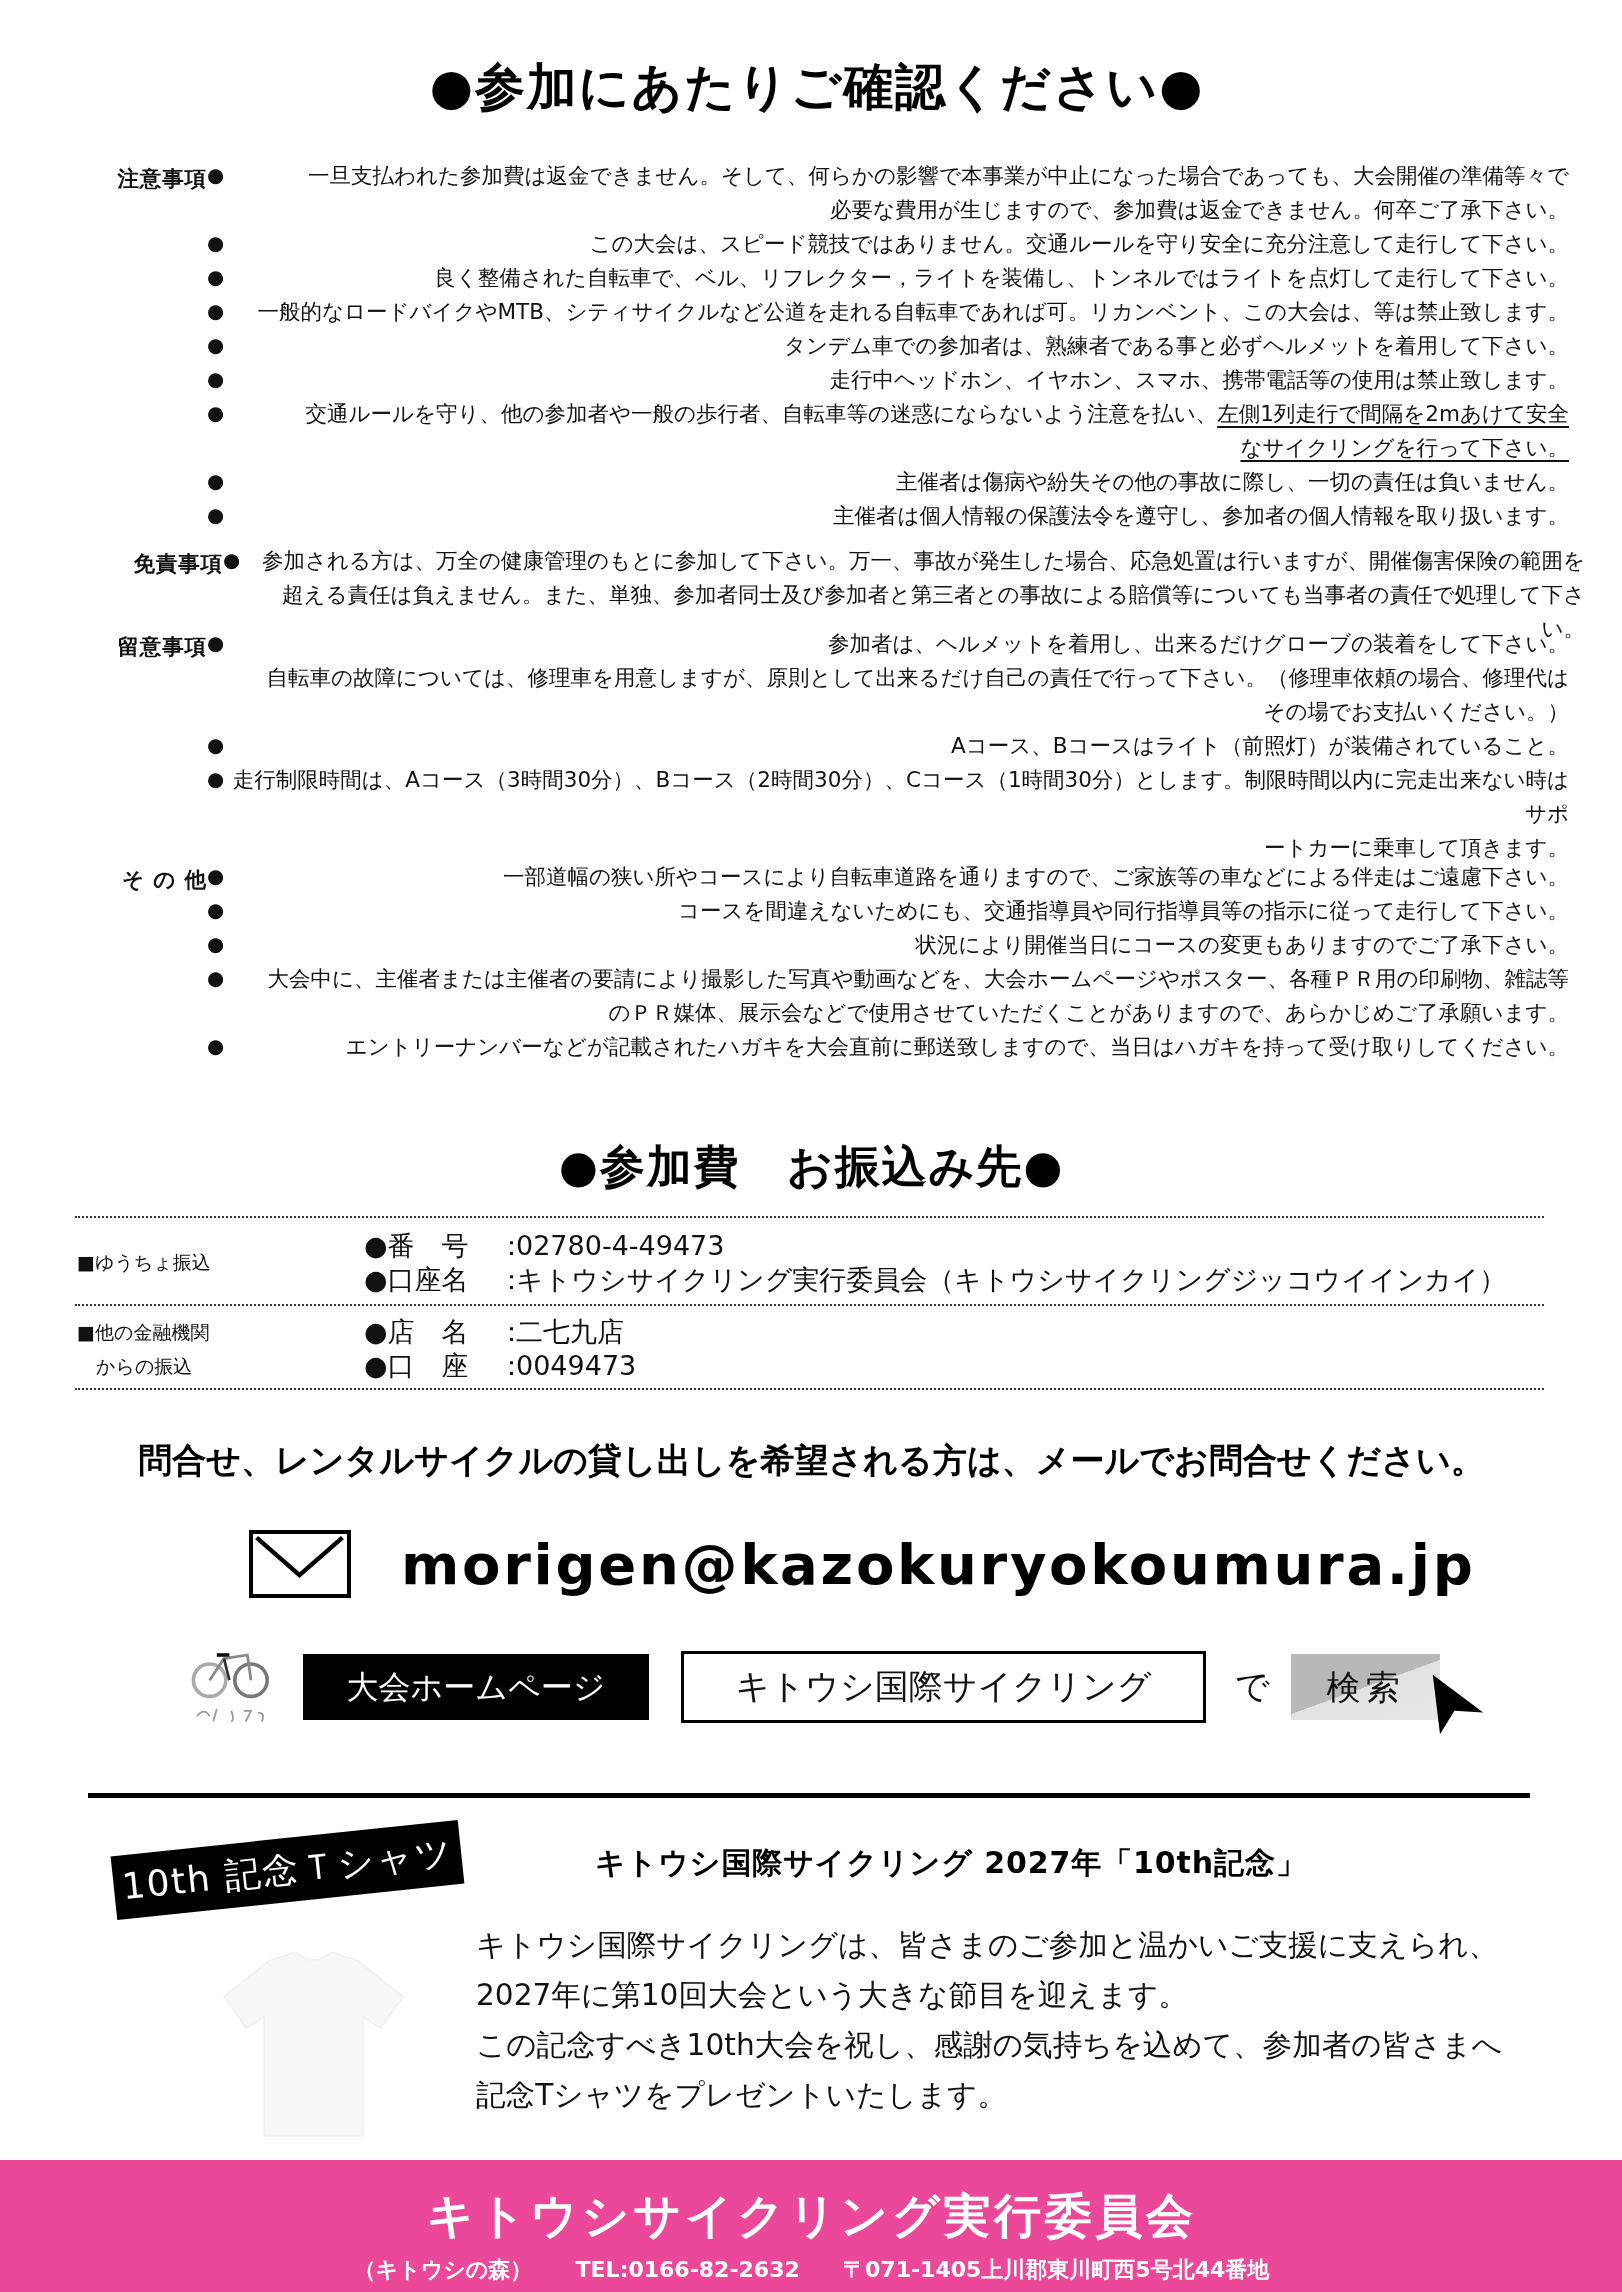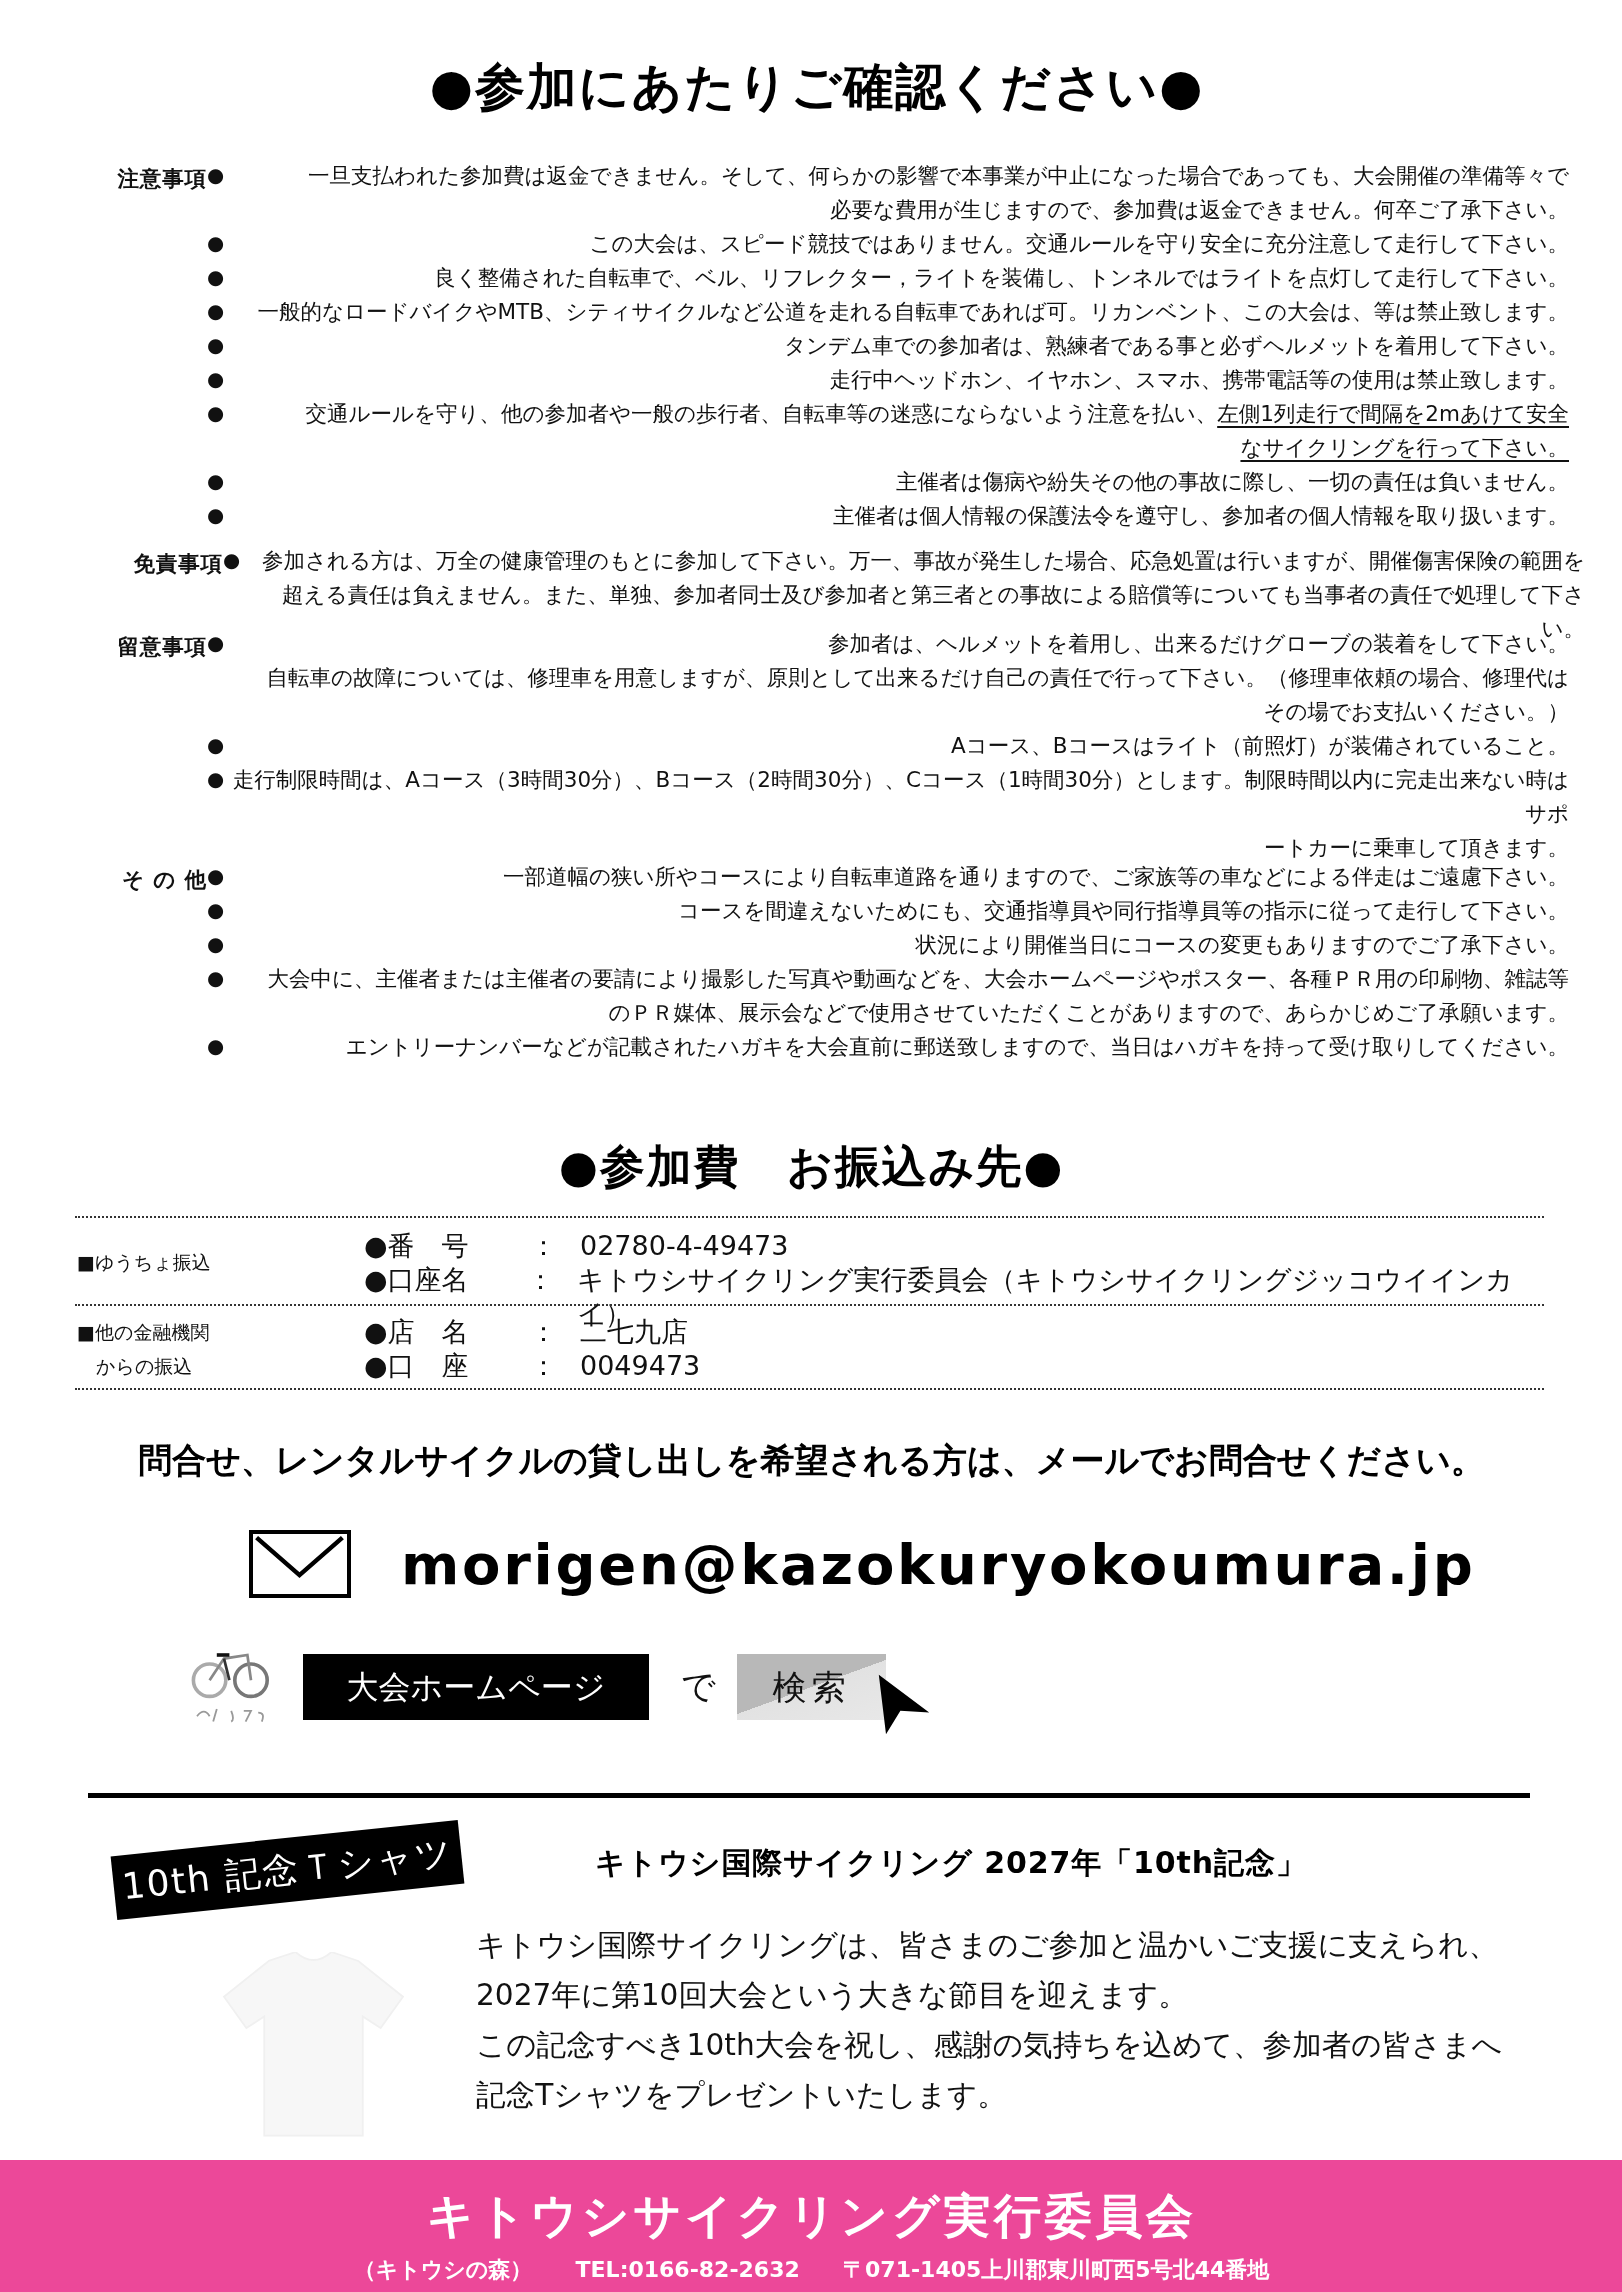--- a/index.html
+++ b/index.html
@@ -30,21 +30,21 @@
   #sec-caution { top: 159px; }
   #sec-disclaimer { top: 544px; margin-left: 16px; }
   #sec-note { top: 627px; }
   #sec-other { top: 860px; }
 
   
   .dot-line { position: absolute; left: 75px; width: 1469px; border-top: 2.7px dotted #333; height: 0; }
   .pay-row { position: absolute; left: 77px; width: 1469px; display: flex; }
   .pay-label { width: 287px; font-size: 19px; line-height: 34px; color: #111; }
   .pay-details { flex: 1; }
-  .pay-line { font-size: 27px; line-height: 34px; color: #111; display: flex; gap: 32px; }
+  .pay-line { font-size: 27px; line-height: 34px; color: #111; display: flex; }
   .pay-key { width: 134px; display: inline-block; }
   .pay-colon { width: 18px; display: inline-block; }
 
   #inquiry { position: absolute; top: 1438px; left: 0; width: 1623px; text-align: center; font-size: 34px; font-weight: bold; color: #000; }
 
   #email-row { position: absolute; top: 1530px; left: 249px; display: flex; align-items: center; }
   .mail-icon { width: 102px; height: 68px; border: 4.5px solid #000; position: relative; margin-right: 50px; }
   .mail-icon svg { position: absolute; left: 0; top: 0; }
   .email-text { font-size: 56px; font-weight: bold; color: #000; letter-spacing: 2.7px; }
 
@@ -257,20 +257,21 @@
     <svg width="90" height="81" viewBox="0 0 100 90">
       <circle cx="24" cy="38" r="18" fill="none" stroke="#aaa" stroke-width="4"></circle>
       <circle cx="70" cy="38" r="18" fill="none" stroke="#777" stroke-width="4"></circle>
       <polyline points="24,38 40,14 66,10 70,38" fill="none" stroke="#888" stroke-width="3"></polyline>
       <line x1="40" y1="14" x2="46" y2="38" stroke="#333" stroke-width="3"></line>
       <line x1="32" y1="10" x2="46" y2="10" stroke="#111" stroke-width="4"></line>
       <path d="M10 78 q8 -10 14 0 M32 70 l-4 14 M48 72 q4 10 0 12 M62 72 l8 0 l-6 12 M78 74 q8 0 4 10" fill="none" stroke="#999" stroke-width="2"></path>
     </svg>
   </div>
   <div class="hp-button">大会ホームページ</div>
+  <div class="search-box">キトウシ国際サイクリング</div>
   <div class="de-text">で</div>
   <div class="search-btn">検索</div>
   <svg class="cursor-icon" width="54" height="63" viewBox="0 0 60 70">
     <polygon points="2,2 58,44 26,42 10,68" fill="#000"></polygon>
   </svg>
 </div>
 
 <div class="hr-thick"></div>
 
 <div class="tshirt-tag">10th 記念Ｔシャツ</div>

